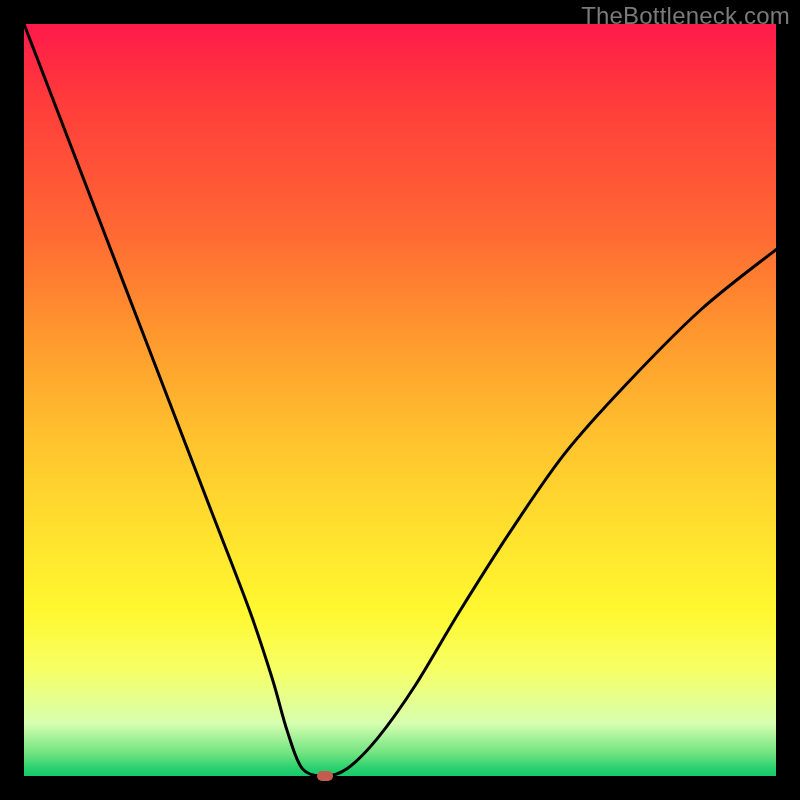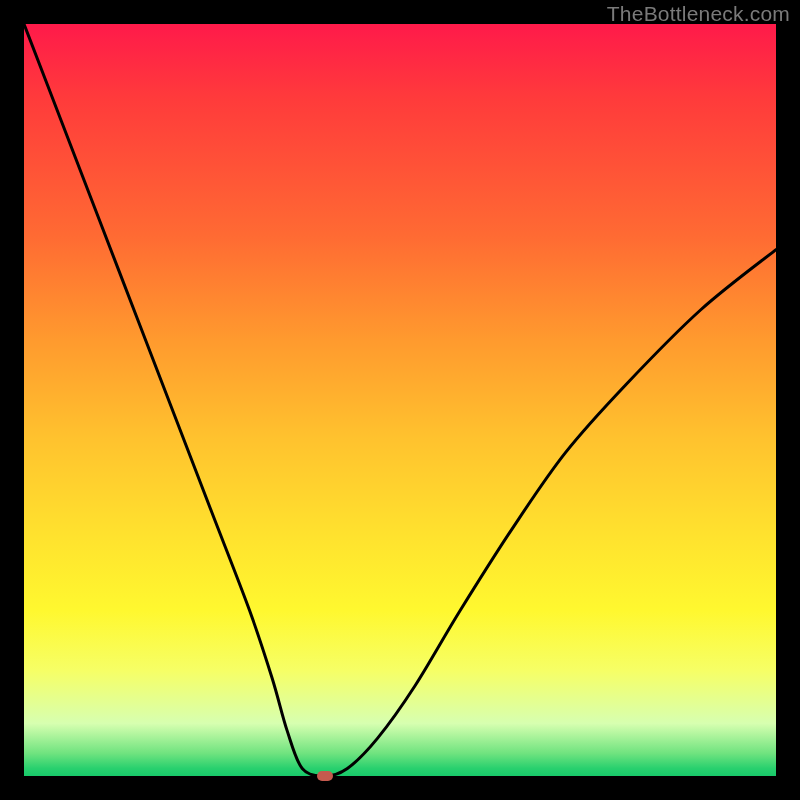--- a/index.html
+++ b/index.html
@@ -51,21 +51,21 @@
     height: 10px;
     border-radius: 5px;
     background: #c55a4e;
     transform: translate(-50%, -50%);
   }
   .watermark {
     position: absolute;
     top: 2px;
     right: 10px;
     color: #7a7a7a;
-    font-size: 21px;
+    font-size: 24px;
     font-weight: 500;
     letter-spacing: 0.2px;
     user-select: none;
   }
 </style>
 </head>
 <body>
 
 <div class="frame">
   <div class="watermark">TheBottleneck.com</div>

